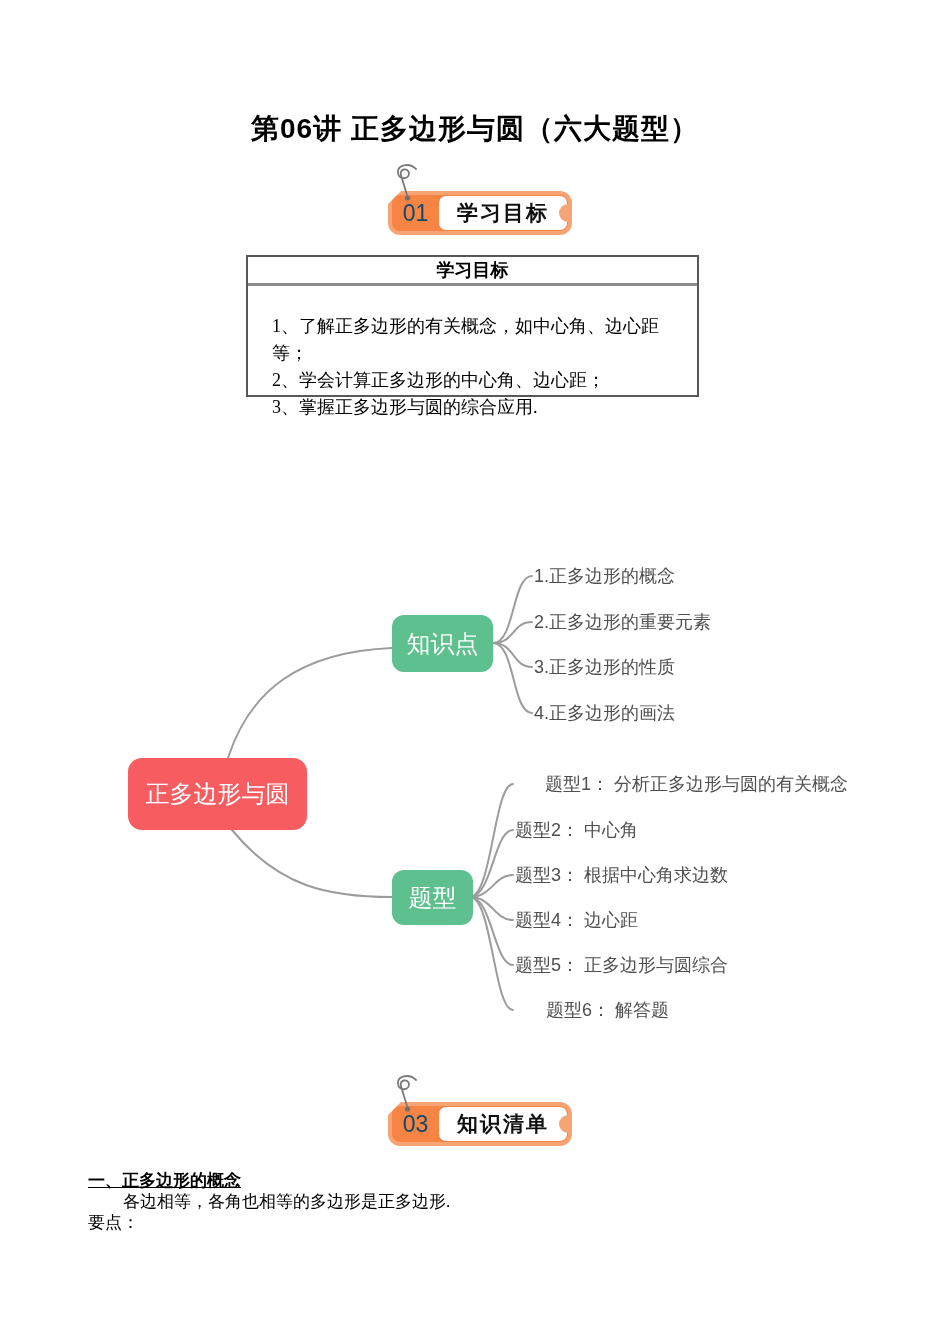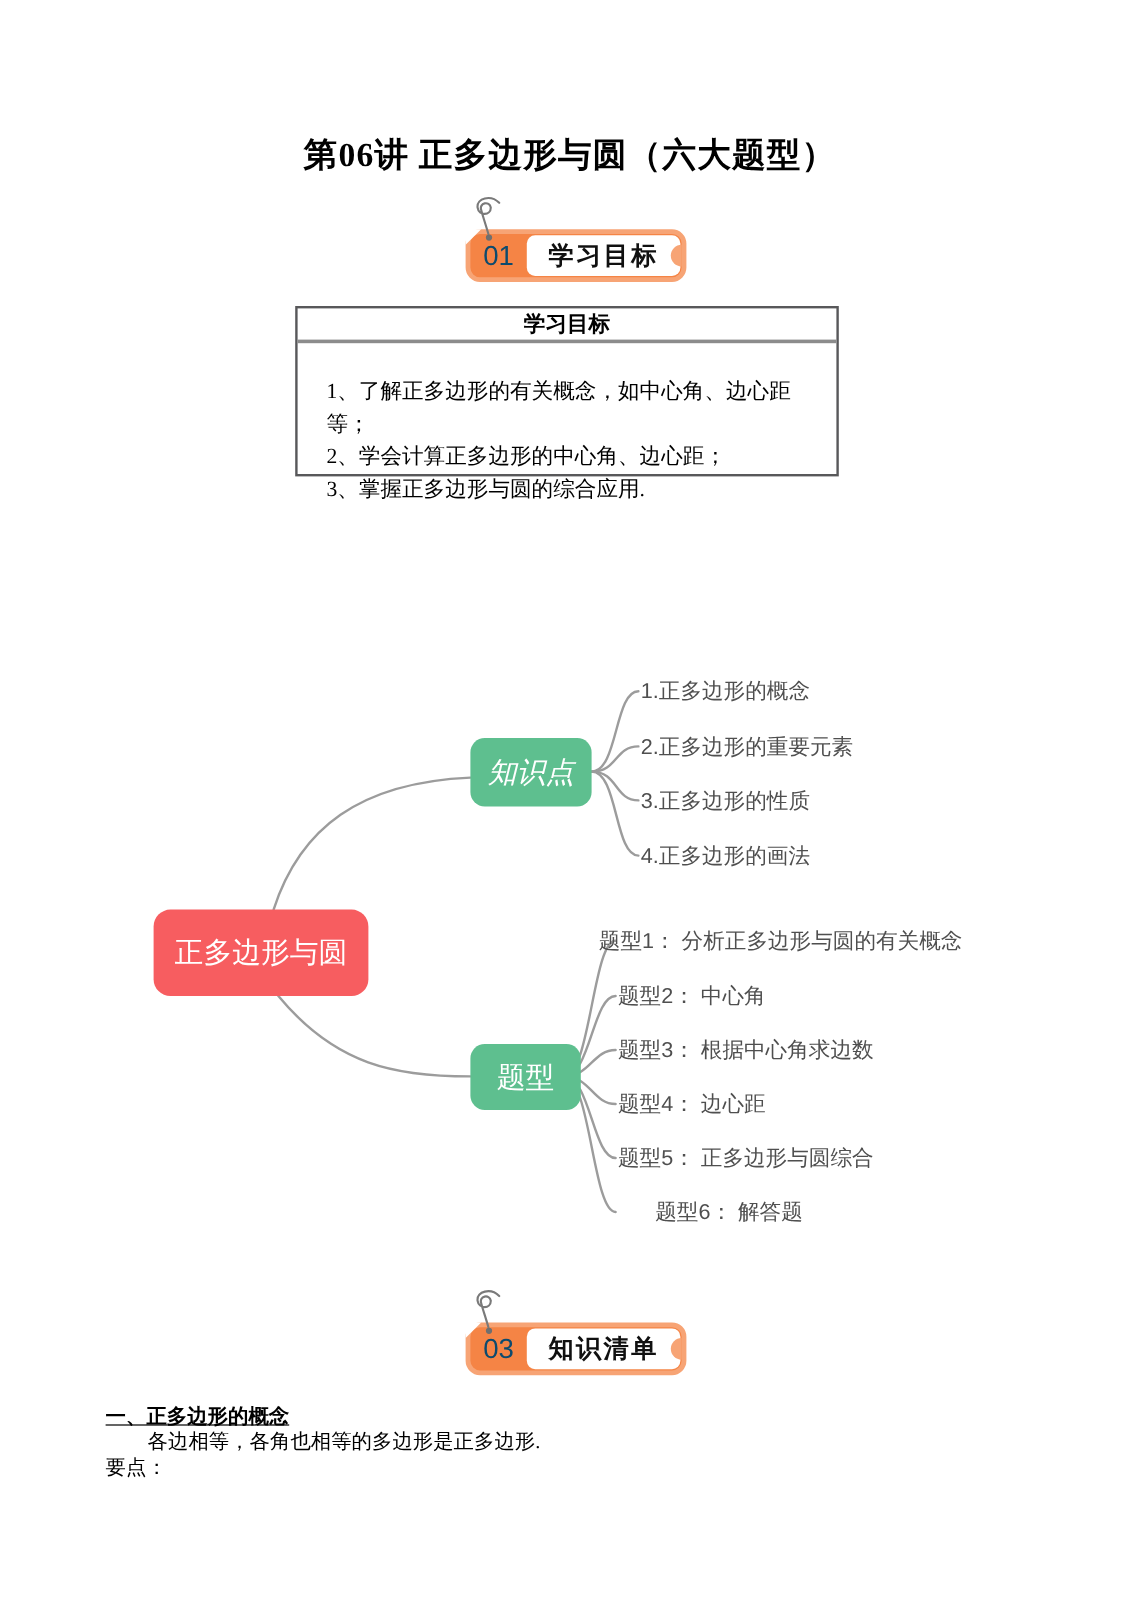--- a/index.html
+++ b/index.html
@@ -15,21 +15,21 @@
   *{margin:0;padding:0;box-sizing:border-box;}
   body{background:#ffffff;}
   .page{
     position:relative;width:950px;height:1344px;margin:0 auto;
     background:#ffffff;overflow:hidden;
     font-family:"Liberation Serif", serif;color:#000;
   }
   .doc-title{
     position:absolute;top:110px;left:0;width:100%;
     text-align:center;font-weight:bold;font-size:28px;letter-spacing:1px;
-    font-family:Liberation Serif, serif;
+    font-family:Liberation Sans, sans-serif;
   }
   
   .badge{position:absolute;width:184px;height:44px;}
   .badge-body{
     position:relative;display:flex;align-items:stretch;height:44px;
     background:var(--badge_orange_deep);
     border:4px solid var(--badge_orange_light);
     border-radius:12px;
   }
   .badge-num{
@@ -69,29 +69,29 @@
     padding:27px 10px 0 24px;font-size:18px;line-height:27px;
     font-family:"Liberation Serif", serif;
   }
   
   .mindmap-links{position:absolute;left:0;top:540px;width:950px;height:500px;}
   .mm-node{
     position:absolute;display:flex;align-items:center;justify-content:center;
     color:#fff;font-family:"Liberation Sans", sans-serif;white-space:nowrap;
   }
   .mm-root{left:128px;top:758px;width:179px;height:72px;background:var(--root_red);border-radius:14px;font-size:24px;}
-  .mm-knowledge{left:392px;top:615px;width:101px;height:57px;background:var(--node_green);border-radius:12px;font-size:24px;font-style:italic;}
-  .mm-types{left:392px;top:870px;width:92px;height:55px;background:var(--node_green);border-radius:12px;font-size:24px;}
+  .mm-knowledge{left:392px;top:615px;width:101px;height:57px;background:var(--node_green);border-radius:12px;font-size:24px;}
+  .mm-types{left:392px;top:870px;width:81px;height:55px;background:var(--node_green);border-radius:12px;font-size:24px;}
   .mm-item{
     position:absolute;height:22px;line-height:22px;white-space:nowrap;
     font-family:"Liberation Sans", sans-serif;font-size:18px;color:var(--branch_text);
   }
   .k0{left:534px;top:565px;} .k1{left:534px;top:611px;}
   .k2{left:534px;top:656px;} .k3{left:534px;top:702px;}
-  .t0{left:499px;top:773px;} .t1{left:515px;top:819px;}
+  .t0{left:545px;top:773px;} .t1{left:515px;top:819px;}
   .t2{left:515px;top:864px;} .t3{left:515px;top:909px;}
   .t4{left:515px;top:954px;} .t5{left:515px;top:999px;margin-left:31px;}
   
   .knowledge-intro{position:absolute;left:88px;top:1170px;font-size:17px;line-height:21px;}
   .ki-heading{font-family:"Liberation Sans", sans-serif;font-weight:bold;text-decoration:underline;}
   .ki-body{font-family:"Liberation Serif", serif;padding-left:35px;}
   .ki-sub{font-family:"Liberation Sans", sans-serif;font-weight:normal;}
 </style>
 </head>
 <body>

